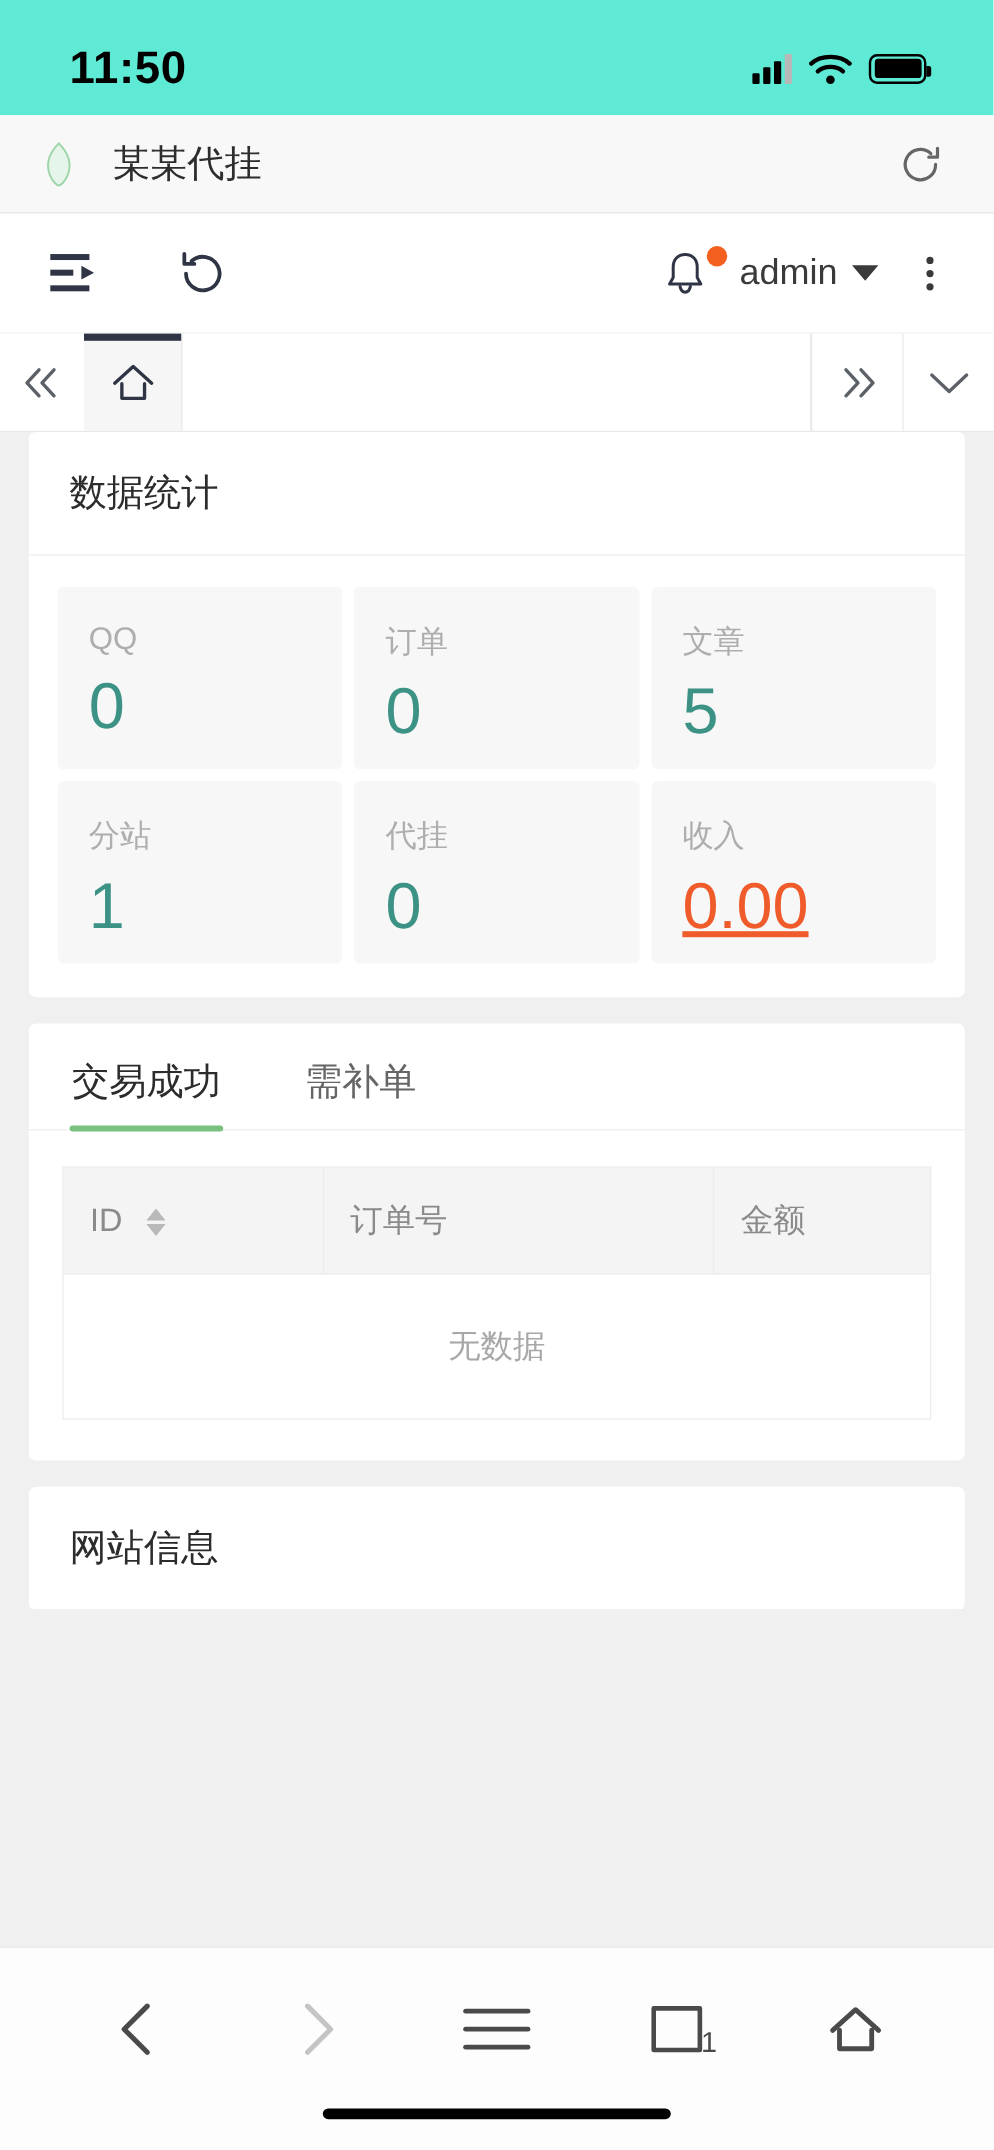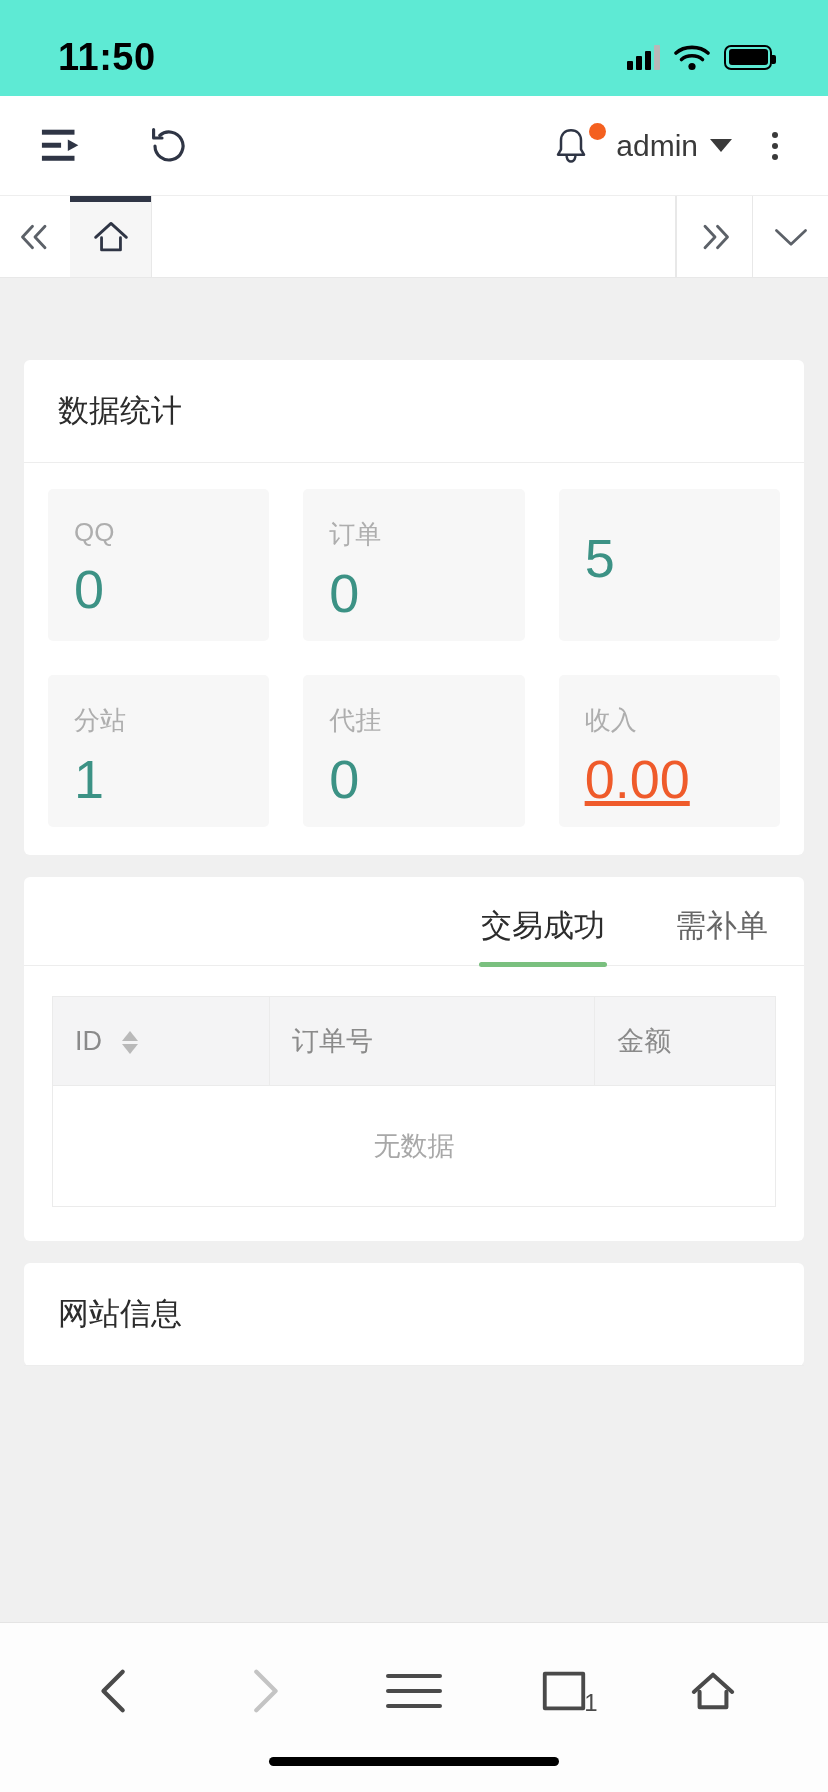--- a/index.html
+++ b/index.html
@@ -64,27 +64,27 @@
   }
   .tab-item.active::before { content:""; position:absolute; top:0; left:0; right:0; height:6px; background:#2f3545; }
   .tab-filler { flex:1; border-right:1px solid #e8e8e8; }
 
   
   .content { position:absolute; top:360px; left:0; right:0; bottom:170px; background:#f0f0f0; padding:0 24px; overflow:hidden; }
   .card { background:#ffffff; border-radius:6px; margin-bottom:22px; }
   .card-head { padding:30px 34px; font-size:31px; color:#2c2c2c; border-bottom:1px solid #ededed; }
   .card-body { padding:26px 24px 28px 24px; }
 
-  .stat-grid { display:grid; grid-template-columns:repeat(3,1fr); gap:34px; }
+  .stat-grid { display:grid; grid-template-columns:repeat(3,1fr); gap:10px; }
   .stat-box { background:#f7f7f7; border-radius:5px; padding:28px 0 30px 26px; height:152px; }
   .stat-label { font-size:26px; color:#aeaeae; }
   .stat-value { font-size:54px; color:#3c9285; margin-top:14px; line-height:1; font-weight:300; }
   .stat-value.accent { color:#ef5b2b;text-decoration:underline; }
 
-  .tabs-row { display:flex; gap:66px; padding:6px 34px 0 34px; border-bottom:1px solid #ededed;justify-content:flex-end; }
+  .tabs-row { display:flex; gap:66px; padding:6px 34px 0 34px; border-bottom:1px solid #ededed; }
   .tab-lbl { font-size:31px; color:#666; padding:22px 2px 18px 2px; position:relative; }
   .tab-lbl.on { color:#2c2c2c; }
   .tab-lbl.on::after { content:""; position:absolute; left:0; right:0; bottom:-2px; height:5px; background:#7ac07f; border-radius:3px; }
 
   .dtable { width:100%; border-collapse:collapse; border:1px solid #ebebeb; table-layout:fixed; }
   .dtable th { background:#f4f4f5; color:#8a8a8a; font-size:27px; font-weight:400; text-align:left; padding:26px 22px; border-right:1px solid #ebebeb; border-bottom:1px solid #ebebeb; }
   .dtable td.empty { text-align:center; color:#a8a8a8; font-size:27px; padding:42px 0; }
   .sortbox { display:inline-flex; flex-direction:column; gap:3px; margin-left:12px; vertical-align:middle; }
   .sortbox i { width:0;height:0;border-left:8px solid transparent;border-right:8px solid transparent; display:block; }
   .sortbox i.up { border-bottom:10px solid #b9b9b9; }
@@ -127,20 +127,30 @@
         <path d="M2 9 C10 1.5 26 1.5 34 9" stroke="#000" stroke-width="3.6" fill="none" stroke-linecap="round"></path>
         <path d="M7.5 15.5 C13 10.5 23 10.5 28.5 15.5" stroke="#000" stroke-width="3.6" fill="none" stroke-linecap="round"></path>
         <circle cx="18" cy="22.5" r="3.6" fill="#000"></circle>
       </svg>
       <div class="batt">
           <i></i>
         </div>
     </div>
   </div>
 
+  <div class="browserbar">
+    <svg class="shield" viewBox="0 0 24 30">
+      <path d="M12 1 C18 7 21 14 18 22 C16 27 13 29 12 29 C11 29 8 27 6 22 C3 14 6 7 12 1 Z" fill="#e6f5e9" stroke="#9ed5a9" stroke-width="1.3"></path>
+    </svg>
+    <div class="site-title">某某代挂</div>
+    <svg class="reload-top" viewBox="0 0 24 24">
+      <path d="M20 12 A8 8 0 1 1 17.5 6.3" stroke="#666" stroke-width="1.7" fill="none" stroke-linecap="round"></path>
+      <path d="M21 3.5 L21 8.2 L16.4 8.2" stroke="#666" stroke-width="1.7" fill="none" stroke-linecap="round" stroke-linejoin="round"></path>
+    </svg>
+  </div>
 
   <div class="adminbar">
     <div class="ab-left">
       <svg width="46" height="40" viewBox="0 0 24 20">
         <rect x="1" y="1.5" width="17" height="2.6" fill="#2f3545"></rect>
         <rect x="1" y="8.3" width="10" height="2.6" fill="#2f3545"></rect>
         <rect x="1" y="15.1" width="17" height="2.6" fill="#2f3545"></rect>
         <path d="M14.5 6.6 L20 9.6 L14.5 12.6 Z" fill="#2f3545"></path>
       </svg>
       <svg width="42" height="42" viewBox="0 0 24 24">
@@ -201,20 +211,21 @@
         <div class="stat-grid">
           <div class="stat-box">
             <div class="stat-label">QQ</div>
             <div class="stat-value">0</div>
           </div>
           <div class="stat-box">
             <div class="stat-label">订单</div>
             <div class="stat-value">0</div>
           </div>
           <div class="stat-box">
+            <div class="stat-label">文章</div>
             <div class="stat-value">5</div>
           </div>
           <div class="stat-box">
             <div class="stat-label">分站</div>
             <div class="stat-value">1</div>
           </div>
           <div class="stat-box">
             <div class="stat-label">代挂</div>
             <div class="stat-value">0</div>
           </div>

